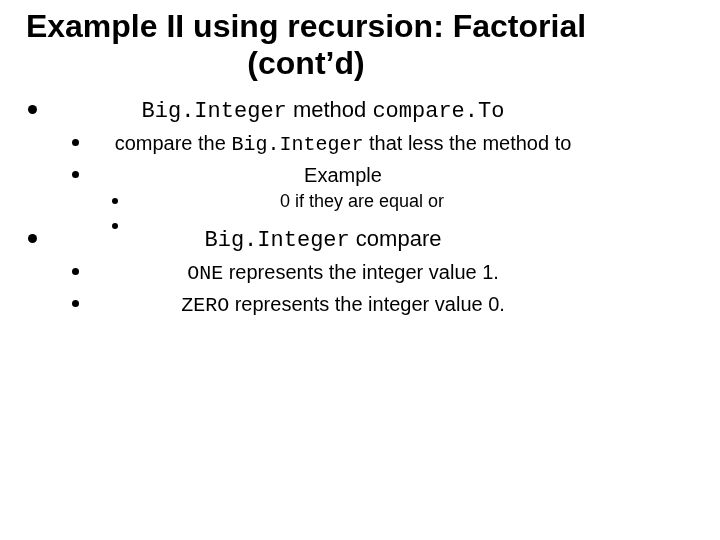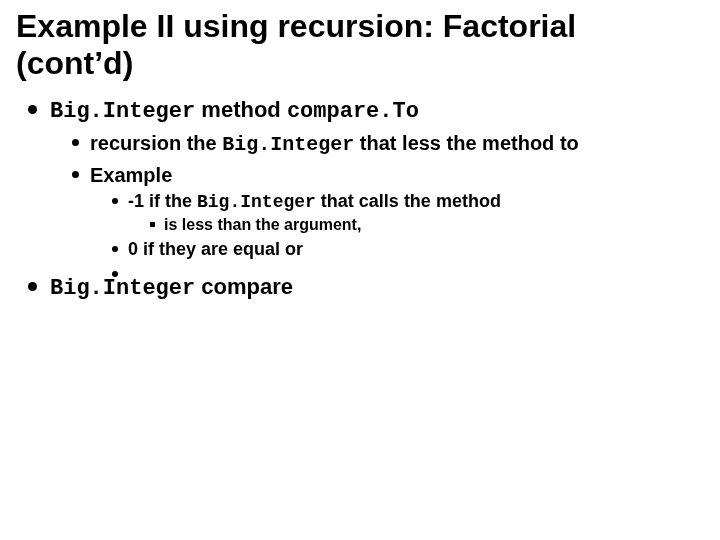--- a/index.html
+++ b/index.html
@@ -10,35 +10,35 @@
     background: #fff;
     font-family: Arial, Helvetica, sans-serif;
     color: #000;
     overflow: hidden;
   }
   .slide {
     box-sizing: border-box;
     width: 612px;
     height: 540px;
     padding: 8px 16px 10px 16px;
+    text-align: center;
   }
   .title {
     font-size: 32px;
     font-weight: bold;
     line-height: 1.15;
     margin: 0 0 14px 0;
   }
   .mono {
     font-family: "Courier New", Courier, monospace;
   }
   ul.lvl1 {
     list-style: none;
     margin: 0;
     padding: 0 0 0 12px;
-    font-weight: bold;
   }
   ul.lvl1 > li {
     position: relative;
     padding-left: 22px;
     font-size: 22px;
     line-height: 1.28;
     margin-bottom: 12px;
   }
   ul.lvl1 > li::before {
     content: "";
@@ -123,39 +123,41 @@
 
   <h1 class="title">Example II using recursion: Factorial (cont’d)</h1>
 
   <ul class="lvl1">
 
     <li>
       <span class="mono">Big.Integer</span><span> method </span><span class="mono">compare.To</span>
 
       <ul class="lvl2">
         <li>
-          <span>recursion the </span><span class="mono">Big.Integer</span><span> that less the method to</span>
+          <span>compare the </span><span class="mono">Big.Integer</span><span> that less the method to</span>
         </li>
 
         <li>
           <span>Example</span>
           <ul class="lvl3">
-            <li>
-              <span>-1 if the </span><span class="mono">Big.Integer</span><span> that calls the method</span>
-              <ul class="lvl4">
-                <li>is less than the argument,</li>
-              </ul>
-            </li>
             <li>0 if they are equal or</li>
             <li>
             </li>
           </ul>
         </li>
       </ul>
     </li>
 
     <li>
       <span class="mono">Big.Integer</span><span> compare</span>
+      <ul class="lvl2">
+        <li>
+          <span class="mono">ONE</span><span> represents the integer value 1.</span>
+        </li>
+        <li>
+          <span class="mono">ZERO</span><span> represents the integer value 0.</span>
+        </li>
+      </ul>
     </li>
 
   </ul>
 
 </div>
 
 </body></html>

